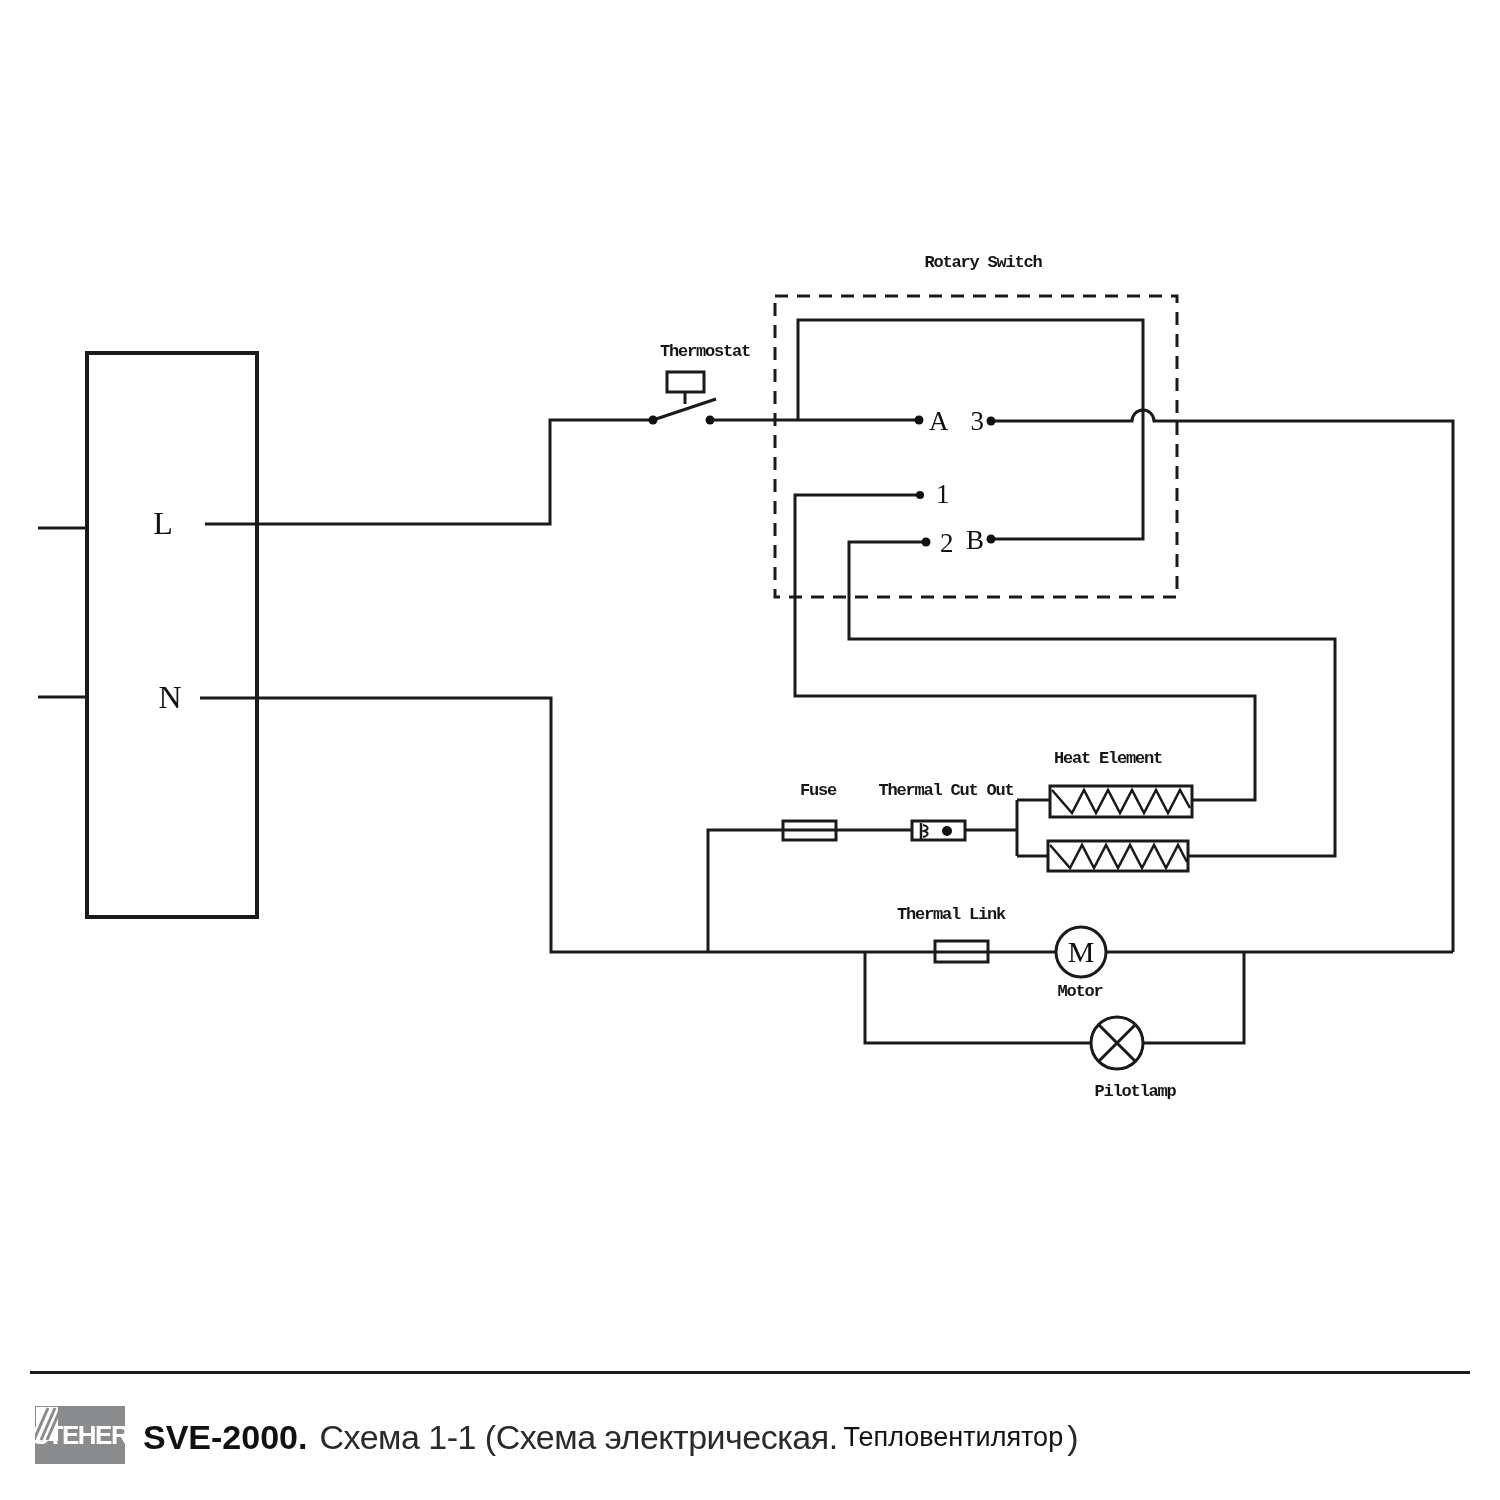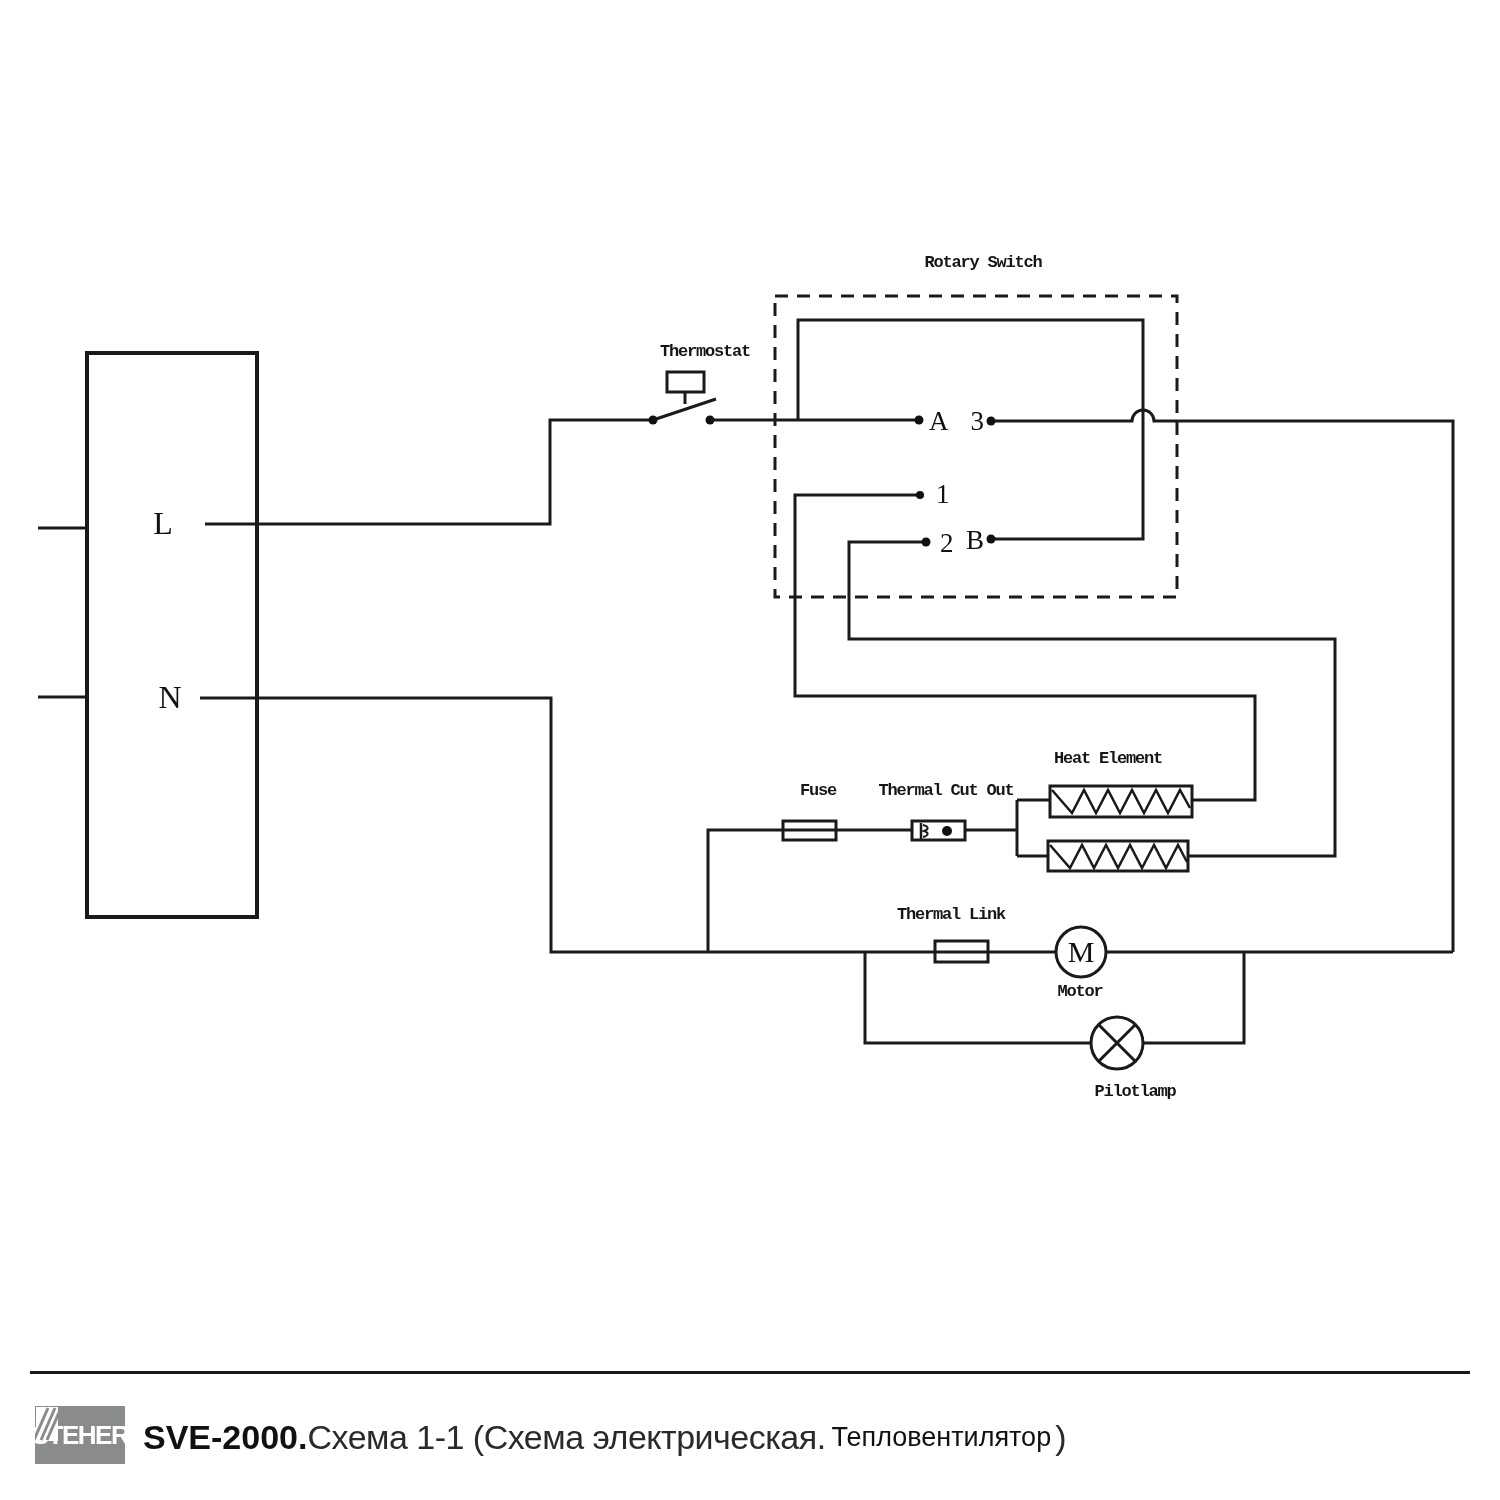--- a/index.html
+++ b/index.html
@@ -18,21 +18,21 @@
   .lbl-serif-big{font-family:"Liberation Serif","DejaVu Serif",serif;font-size:32px;fill:#111111;}
   .lbl-m{font-family:"Liberation Serif","DejaVu Serif",serif;font-size:30px;fill:#111111;}
   .footer-rule{position:absolute;left:30px;top:1371px;width:1440px;height:3px;background:#1a1a1a;}
   .logo{position:absolute;left:35px;top:1406px;width:90px;height:58px;background:#8a8b8d;
         display:flex;align-items:center;justify-content:center;gap:3px;}
   .logo-text{color:#ffffff;font-weight:700;font-size:26px;letter-spacing:-1.5px;
              font-family:"Liberation Sans","DejaVu Sans",sans-serif;}
   .caption{position:absolute;left:143px;top:1418px;display:flex;align-items:center;
            white-space:pre;color:#1c1c1c;}
   .cap-model{font-size:34px;font-weight:700;color:#111111;}
-  .cap-main{font-size:34px;font-weight:400;letter-spacing:-0.5px;color:#2a2a2a;}
+  .cap-main{font-size:34px;font-weight:400;letter-spacing:-0.5px;color:#2a2a2a;margin-left:12px;}
   .cap-sub{font-size:27px;font-weight:400;color:#111111;padding-left:6px;}
   .cap-close{font-size:34px;font-weight:400;color:#2a2a2a;padding-left:4px;}
 </style>
 </head>
 <body>
 
 <div class="page">
 
   <svg width="1500" height="1500" viewBox="0 0 1500 1500">
 

